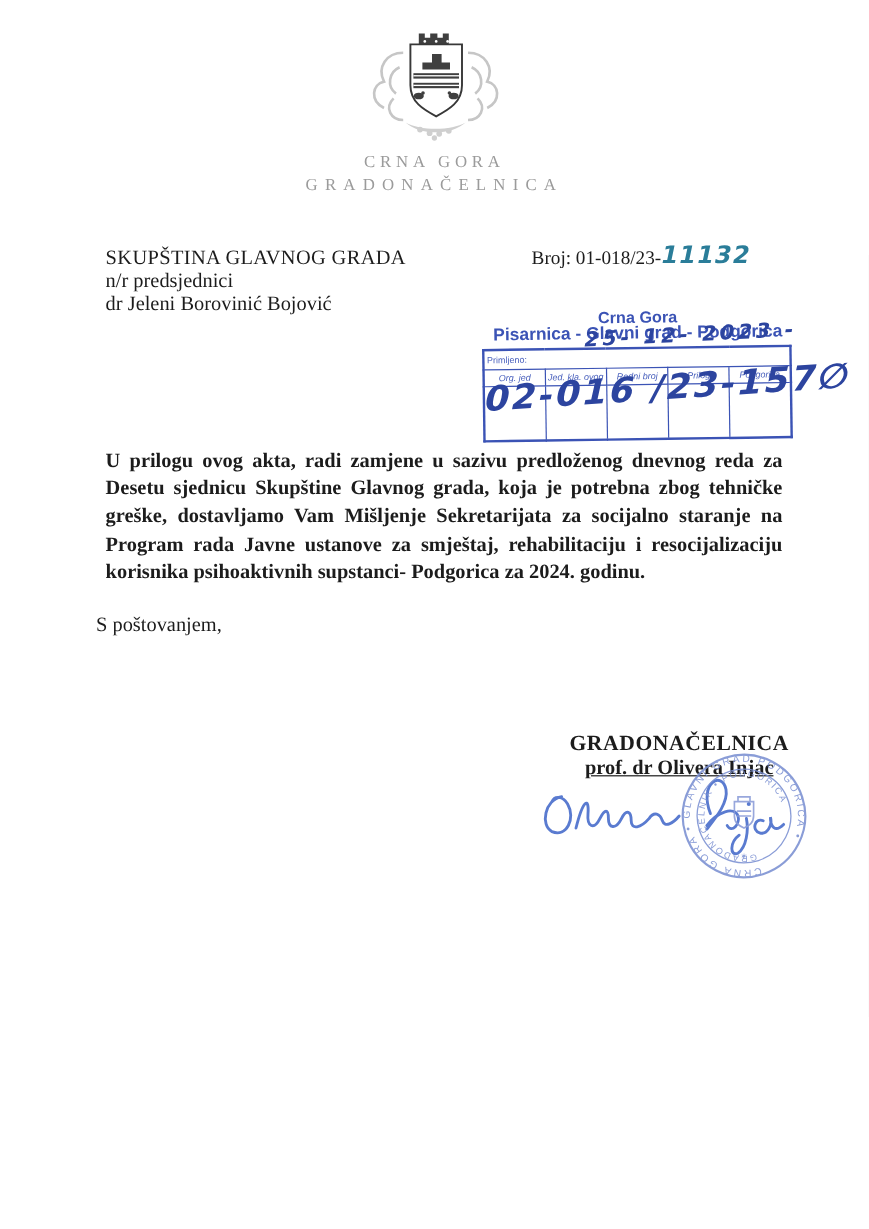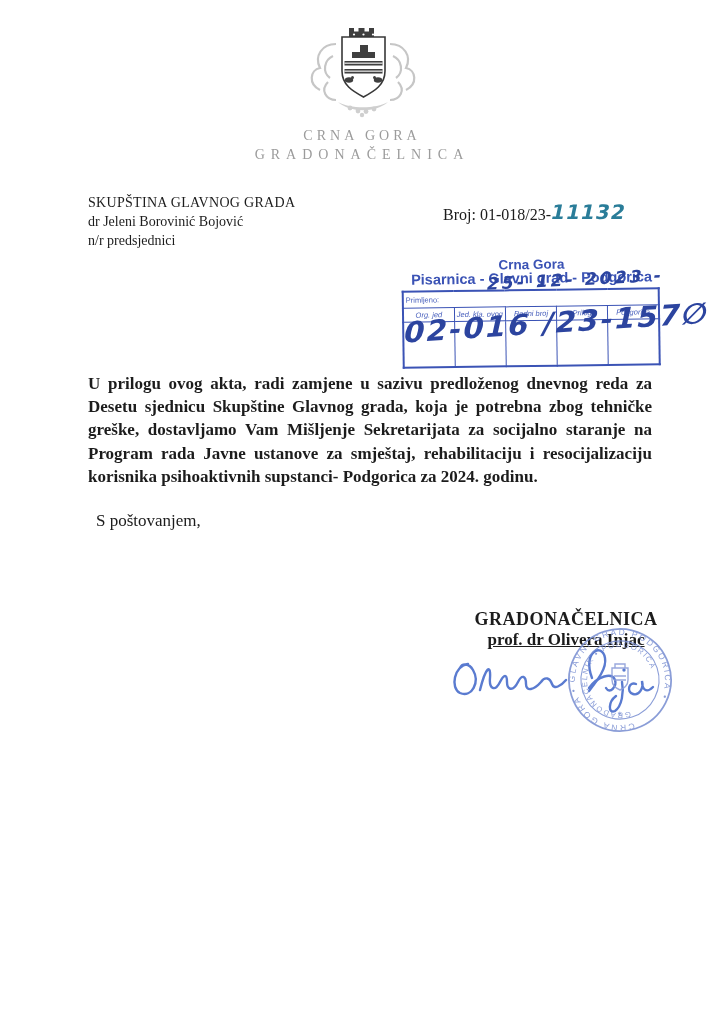--- a/index.html
+++ b/index.html
@@ -11,21 +11,21 @@
   .abs{position:absolute;}
 
   
   .letterhead{left:0;top:128px;width:724px;text-align:center;color:#9b9b9b;
     font-family:"Liberation Serif",serif;}
   .lh-line1{font-size:14px;letter-spacing:4px;}
   .lh-line2{font-size:14px;letter-spacing:2.5px;margin-top:3px;}
   .lh-line3{font-size:14px;letter-spacing:6px;margin-top:3px;}
 
   
-  .recipient{left:88px;top:193px;font-size:14px;line-height:19px;}
+  .recipient{left:88px;top:205px;font-size:17px;line-height:19px;}
   .recipient .caps{letter-spacing:0.3px;}
 
   
   .reference{left:443px;top:203px;font-size:16px;line-height:20px;}
   .hand-number{display:inline-block;font-family:"DejaVu Sans",sans-serif;
     color:#2a7d99;font-size:20px;font-weight:bold;transform:skewX(-12deg) translateY(-1px);
     letter-spacing:1px;}
 
   
   .intake{left:402px;top:258px;width:260px;color:#3b53b5;
@@ -44,21 +44,21 @@
     white-space:nowrap;}
   .hand-date{left:86px;top:12px;font-size:17px;font-weight:bold;
     transform:skewX(-14deg) rotate(-2deg);letter-spacing:3px;}
   .hand-entry{left:4px;top:48px;font-size:29px;font-weight:bold;
     transform:skewX(-16deg) rotate(-3deg);letter-spacing:2px;}
 
   
   .salutation{left:88px;top:315px;font-size:17px;}
   .body-par{left:88px;top:372px;width:564px;font-size:17px;line-height:23.2px;
     text-align:justify;font-weight:bold;}
-  .closing{left:96px;top:511px;font-size:17px;}
+  .closing{left:80px;top:511px;font-size:17px;}
 
   
   .sig-title{left:431px;top:609px;width:270px;text-align:center;font-size:18px;
     font-weight:bold;letter-spacing:0.5px;}
   .sig-name{left:431px;top:630px;width:270px;text-align:center;font-size:17px;
     font-weight:bold;text-decoration:underline;}
   .sig-svg{left:446px;top:636px;}
   .round-stamp{left:564px;top:624px;}
 </style>
 </head>
@@ -112,22 +112,22 @@
     </g>
   </svg>
 
   <div class="abs letterhead">
     <div class="lh-line1">CRNA GORA</div>
     <div class="lh-line3">GRADONAČELNICA</div>
   </div>
 
   <div class="abs recipient">
     <div class="caps">SKUPŠTINA GLAVNOG GRADA</div>
+    <div>n/r predsjednici</div>
     <div>dr Jeleni Borovinić Bojović</div>
-    <div>n/r predsjednici</div>
   </div>
 
   <div class="abs reference">
     <div><span>Broj: 01-018/23-</span><span class="hand-number">11132</span></div>
   </div>
 
   <div class="abs intake">
     <div class="t1">Crna Gora</div>
     <div class="t2">Pisarnica - Glavni grad - Podgorica</div>
     <table class="stamp-table">

